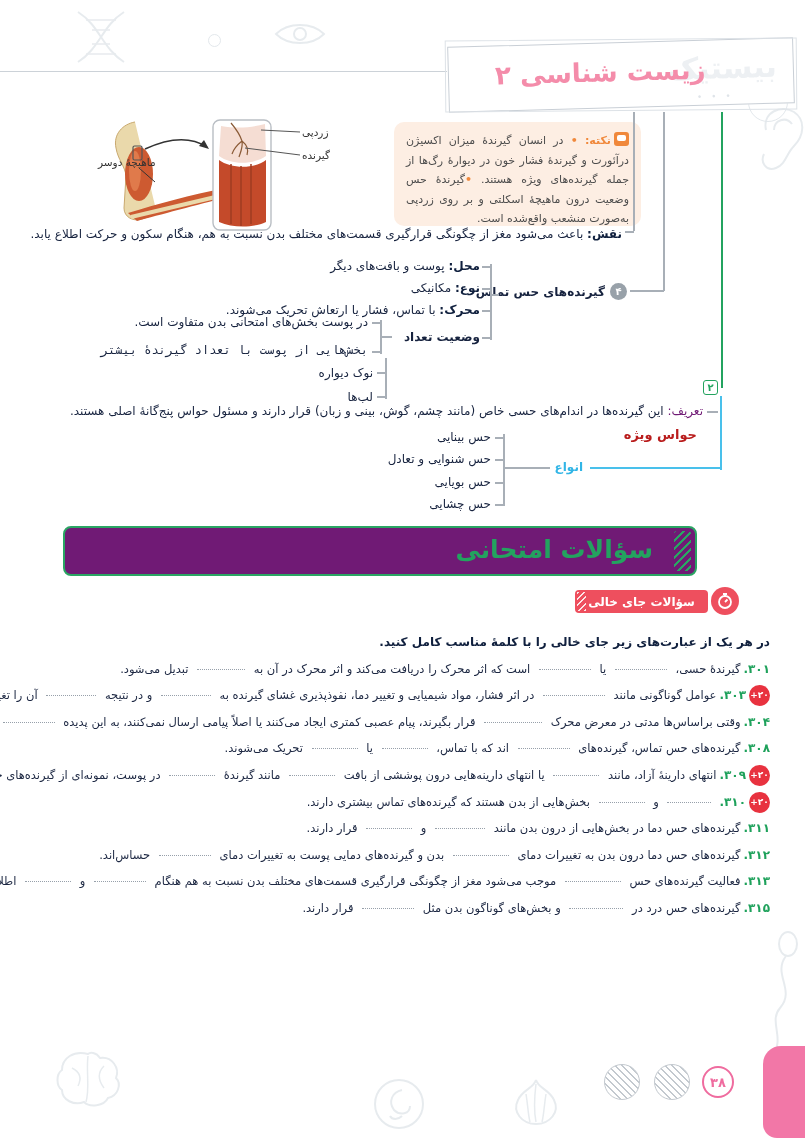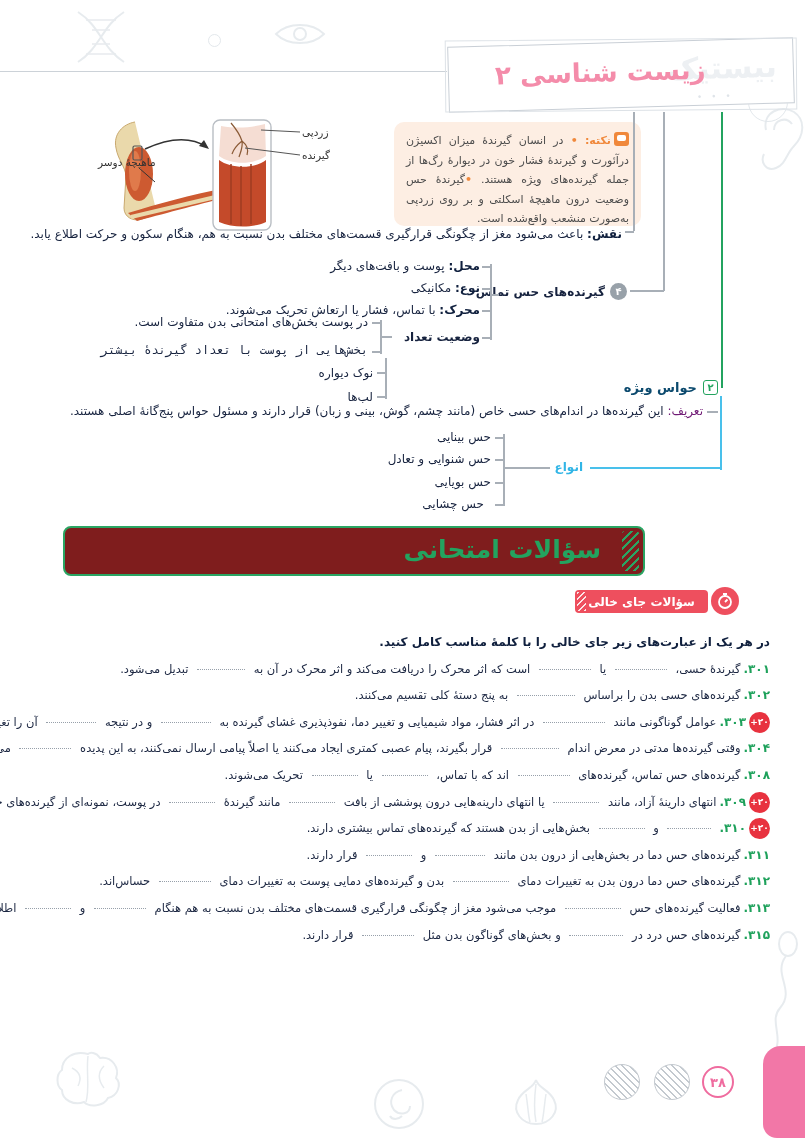--- a/index.html
+++ b/index.html
@@ -33,26 +33,26 @@
   
   .tline{position:absolute;background:#a8afb7;}
   .tline.green{background:#23a35f;}
   .tline.blue{background:#49c0eb;}
   .tnode{position:absolute;direction:rtl;white-space:nowrap;font-size:12px;color:#17233f;line-height:15px;}
   .tnode b{color:#10203e;}
   .num-circle{position:absolute;width:17px;height:17px;border-radius:50%;background:#98a1a9;color:#fff;
     font-size:10px;font-weight:bold;display:flex;align-items:center;justify-content:center;}
   .num-square{position:absolute;width:15px;height:15px;border:1.6px solid #23a35f;border-radius:3px;background:#fff;
     color:#23a35f;font-size:10px;font-weight:bold;display:flex;align-items:center;justify-content:center;box-sizing:border-box;}
-  .green-text{color:#0c4a6e;font-weight:bold;}
+  .green-text{color:#b91c1c;font-weight:bold;margin-top:47px;}
   .pink-label{color:#701a75;font-weight:normal;}
   .blue-label{color:#31b5e6;font-weight:bold;}
   
-  .banner{position:absolute;left:63px;top:526px;width:582px;height:50px;border:2.5px solid #2aa563;border-radius:8px;
-    background:#7f1d1d;box-sizing:border-box;}
+  .banner{position:absolute;left:63px;top:526px;width:634px;height:50px;border:2.5px solid #2aa563;border-radius:8px;
+    background:#701a75;box-sizing:border-box;}
   .banner-hatch{position:absolute;right:4px;top:3px;bottom:3px;width:17px;
     background:repeating-linear-gradient(135deg,#2aa563 0 2px,transparent 2px 6px);border-radius:3px;}
   .banner-title{position:absolute;right:42px;top:7px;font-size:25px;font-weight:bold;color:#23a35f;direction:rtl;}
   
   .timer-circle{position:absolute;left:711px;top:587px;width:28px;height:28px;border-radius:50%;background:#ee4f5e;
     display:flex;align-items:center;justify-content:center;}
   .fill-badge{position:absolute;left:575px;top:590px;width:133px;height:23px;background:#ee4f5e;border-radius:4px;
     color:#fff;font-size:12px;font-weight:bold;display:flex;align-items:center;justify-content:center;direction:rtl;}
   .fill-badge .hatch{position:absolute;left:2px;top:2px;bottom:2px;width:9px;
     background:repeating-linear-gradient(135deg,rgba(255,255,255,.85) 0 1.5px,transparent 1.5px 4.5px);}
@@ -226,21 +226,21 @@
 
 <div class="tline" style="left:503px;top:434px;width:1.5px;height:72px;"></div>
 <div class="tline" style="left:505px;top:467px;width:45px;height:1.5px;"></div>
 <div class="tline" style="left:495px;top:437px;width:8px;height:1.5px;"></div>
 <div class="tline" style="left:495px;top:459px;width:8px;height:1.5px;"></div>
 <div class="tline" style="left:495px;top:482px;width:8px;height:1.5px;"></div>
 <div class="tline" style="left:495px;top:504px;width:8px;height:1.5px;"></div>
 <div class="tnode" style="right:314px;top:430px;">حس بینایی</div>
 <div class="tnode" style="right:314px;top:452px;">حس شنوایی و تعادل</div>
 <div class="tnode" style="right:314px;top:475px;">حس بویایی</div>
-<div class="tnode" style="right:321px;top:497px;margin-left:28px;">حس چشایی</div>
+<div class="tnode" style="right:314px;top:497px;margin-left:28px;">حس چشایی</div>
 
 <div class="banner">
   <div class="banner-hatch"></div>
   <div class="banner-title">سؤالات امتحانی</div>
 </div>
 
 <div class="timer-circle">
   <svg width="16" height="18" viewBox="0 0 16 18" fill="none" stroke="#ffffff" stroke-width="1.8">
     <circle cx="8" cy="10" r="6"></circle>
       <path d="M6 2 L10 2 M8 2 L8 4 M8 10 L10.5 7.5"></path>
@@ -248,23 +248,22 @@
 </div>
 <div class="fill-badge">
   <span class="hatch"></span>
   <span>سؤالات جای خالی</span>
 </div>
 
 <div class="questions">
   <div class="q-intro">در هر یک از عبارت‌های زیر جای خالی را با کلمهٔ مناسب کامل کنید.</div>
   <div>
       <div class="q-row"><span class="q-num">۳۰۱.</span><span>گیرندهٔ حسی، </span><span class="blank" style="width: 52px;"></span><span> یا </span><span class="blank" style="width: 52px;"></span><span> است که اثر محرک را دریافت می‌کند و اثر محرک در آن به </span><span class="blank" style="width: 48px;"></span><span> تبدیل می‌شود.</span></div>
-      <div class="q-row"><span class="q-num">۳۰۲.</span><span>گیرنده‌های حسی بدن را براساس </span><span class="blank" style="width: 58px;"></span><span> به پنج دستهٔ کلی تقسیم می‌کنند.</span></div>
       <div class="q-row"><span class="plus-badge">+۲۰</span><span class="q-num">۳۰۳.</span><span>عوامل گوناگونی مانند </span><span class="blank" style="width: 62px;"></span><span> در اثر فشار، مواد شیمیایی و تغییر دما، نفوذپذیری غشای گیرنده به </span><span class="blank" style="width: 50px;"></span><span> و در نتیجه </span><span class="blank" style="width: 50px;"></span><span> آن را تغییر می‌دهند.</span></div>
-      <div class="q-row"><span class="q-num">۳۰۴.</span><span>وقتی گیرنده‌ها مدتی در معرض اندام </span><span class="blank" style="width: 58px;"></span><span> قرار بگیرند، پیام عصبی کمتری ایجاد می‌کنند یا اصلاً پیامی ارسال نمی‌کنند، به این پدیده </span><span class="blank" style="width: 52px;"></span><span> می‌گویند.</span></div>
+      <div class="q-row"><span class="q-num">۳۰۴.</span><span>وقتی براساس‌ها مدتی در معرض محرک </span><span class="blank" style="width: 58px;"></span><span> قرار بگیرند، پیام عصبی کمتری ایجاد می‌کنند یا اصلاً پیامی ارسال نمی‌کنند، به این پدیده </span><span class="blank" style="width: 52px;"></span><span> می‌گویند.</span></div>
       <div class="q-row"><span class="q-num">۳۰۸.</span><span>گیرنده‌های حس تماس، گیرنده‌های </span><span class="blank" style="width: 52px;"></span><span> اند که با تماس، </span><span class="blank" style="width: 46px;"></span><span> یا </span><span class="blank" style="width: 46px;"></span><span> تحریک می‌شوند.</span></div>
       <div class="q-row"><span class="plus-badge">+۲۰</span><span class="q-num">۳۰۹.</span><span>انتهای دارینهٔ آزاد، مانند </span><span class="blank" style="width: 46px;"></span><span> یا انتهای دارینه‌هایی درون پوششی از بافت </span><span class="blank" style="width: 46px;"></span><span> مانند گیرندهٔ </span><span class="blank" style="width: 46px;"></span><span> در پوست، نمونه‌ای از گیرنده‌های حواس پیکری‌اند.</span></div>
       <div class="q-row"><span class="plus-badge">+۲۰</span><span class="q-num">۳۱۰.</span><span class="blank" style="width: 44px;"></span><span> و </span><span class="blank" style="width: 46px;"></span><span> بخش‌هایی از بدن هستند که گیرنده‌های تماس بیشتری دارند.</span></div>
       <div class="q-row"><span class="q-num">۳۱۱.</span><span>گیرنده‌های حس دما در بخش‌هایی از درون بدن مانند </span><span class="blank" style="width: 50px;"></span><span> و </span><span class="blank" style="width: 46px;"></span><span> قرار دارند.</span></div>
       <div class="q-row"><span class="q-num">۳۱۲.</span><span>گیرنده‌های حس دما درون بدن به تغییرات دمای </span><span class="blank" style="width: 56px;"></span><span> بدن و گیرنده‌های دمایی پوست به تغییرات دمای </span><span class="blank" style="width: 52px;"></span><span> حساس‌اند.</span></div>
       <div class="q-row"><span class="q-num">۳۱۳.</span><span>فعالیت گیرنده‌های حس </span><span class="blank" style="width: 56px;"></span><span> موجب می‌شود مغز از چگونگی قرارگیری قسمت‌های مختلف بدن نسبت به هم هنگام </span><span class="blank" style="width: 52px;"></span><span> و </span><span class="blank" style="width: 46px;"></span><span> اطلاع یابد.</span></div>
       <div class="q-row"><span class="q-num">۳۱۵.</span><span>گیرنده‌های حس درد در </span><span class="blank" style="width: 54px;"></span><span> و بخش‌های گوناگون بدن مثل </span><span class="blank" style="width: 52px;"></span><span> قرار دارند.</span></div>
     </div>
 </div>
 

